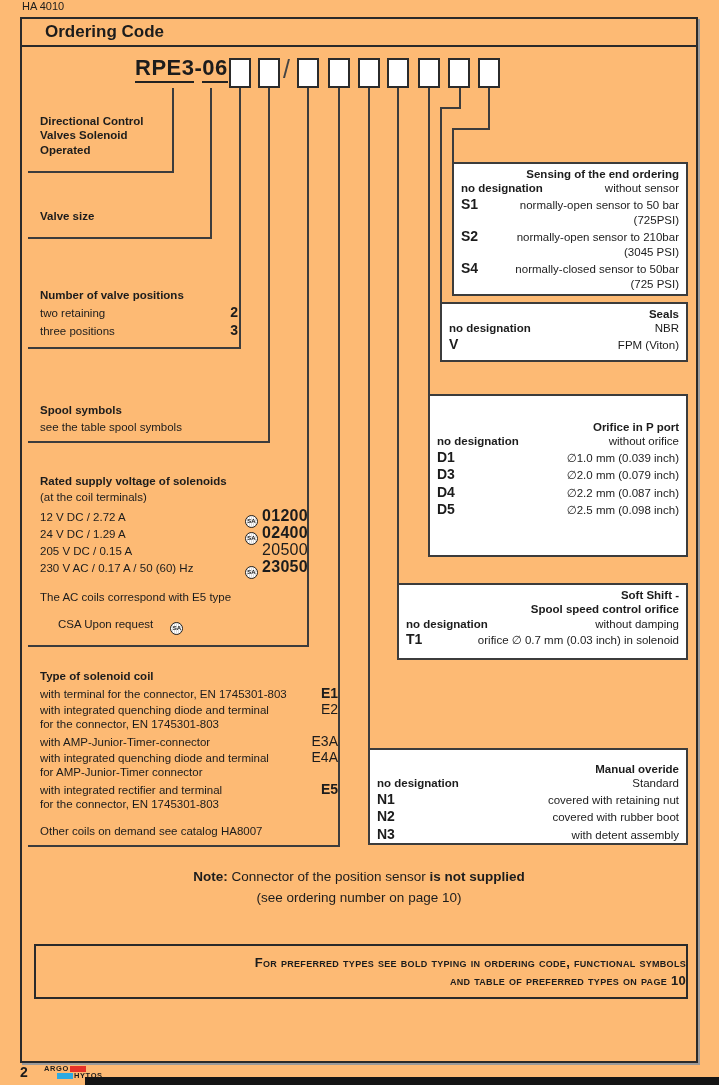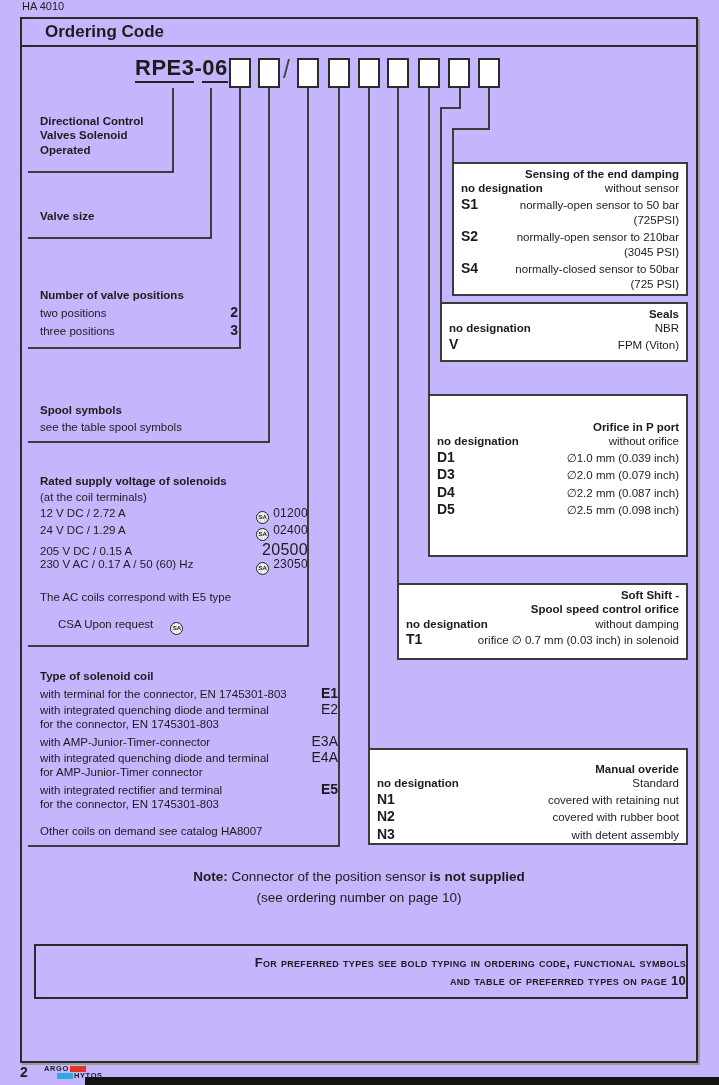--- a/index.html
+++ b/index.html
@@ -1,17 +1,17 @@
 <!DOCTYPE html>
 <html><head>
 <meta charset="utf-8">
 <style>
   html,body{margin:0;padding:0;background:#e8e8e8;}
   #page{
-    position:relative;width:719px;height:1085px;background:#c4b5fd;
+    position:relative;width:719px;height:1085px;background:#fdba74;
     font-family:"Liberation Sans", sans-serif;color:#1c1c1c;overflow:hidden;
     font-size:11.5px;line-height:1.25;
   }
   .abs{position:absolute;}
   .b{font-weight:bold;}
   .hline{position:absolute;height:2px;background:#3c3c3c;}
   .vline{position:absolute;width:2px;background:#3c3c3c;}
   .frame{position:absolute;left:20px;top:17px;width:678px;height:1046px;
          border:2px solid #2a2a2a;box-sizing:border-box;box-shadow:2px 2px 0 #9a9a9a;}
   .doc-code{position:absolute;left:22px;top:0px;font-size:11px;}
@@ -21,21 +21,21 @@
   .model .u{border-bottom:2.5px solid #222;padding-bottom:1px;}
   .slash{position:absolute;left:283px;top:54px;font-size:25px;color:#444;}
   .codebox{position:absolute;top:58px;width:22px;height:30px;border:2px solid #2b2b2b;
            box-sizing:border-box;background:#fff;}
   .ls-title{font-weight:bold;white-space:pre-line;}
   .rows{position:absolute;}
   .row{display:flex;justify-content:space-between;align-items:baseline;}
   .row .lbl{white-space:nowrap;}
   .codeS{font-size:14px;font-weight:bold;}
   .codeR{font-size:14px;}
-  .vcode{font-size:12px;font-weight:normal;letter-spacing:.3px;}
+  .vcode{font-size:16px;font-weight:bold;letter-spacing:.3px;}
   .vcodeR{font-size:16px;letter-spacing:.3px;}
   .csa{display:inline-block;width:13px;height:13px;border:1.6px solid #222;border-radius:50%;
        box-sizing:border-box;text-align:center;vertical-align:-2px;margin-right:4px;
        font-size:6px;font-weight:bold;line-height:10px;letter-spacing:0;background:
        repeating-linear-gradient(90deg,#fff 0 1px,#ddd 1px 2px);}
   .rsec{position:absolute;border:2px solid #3c3c3c;box-sizing:border-box;padding:3px 7px;background:#fff;}
   .rsec .hd{font-weight:bold;text-align:right;}
   .rsec .nd{font-weight:bold;font-size:11.5px;}
   .rsec .desc{text-align:right;}
   .rsec .d2{text-align:right;}
@@ -100,21 +100,21 @@
 
   <div class="abs ls-title" style="left:40px;top:114px">Directional Control
 Valves Solenoid
 Operated</div>
 
   <div class="abs ls-title" style="left:40px;top:209px">Valve size</div>
 
   <div class="abs ls-title" style="left:40px;top:288px">Number of valve positions</div>
   <div class="rows" style="left:40px;top:304px;width:198px">
     <div class="row">
-      <span class="lbl">two positions</span>
+      <span class="lbl">two retaining</span>
       <span class="codeS">2</span>
     </div>
     <div class="row">
       <span class="lbl">three positions</span>
       <span class="codeS">3</span>
     </div>
   </div>
 
   <div class="abs ls-title" style="left:40px;top:403px">Spool symbols</div>
   <div class="abs" style="left:40px;top:420px">see the table spool symbols</div>
@@ -176,21 +176,21 @@
       <span class="codeS">E5</span>
     </div>
     <div class="row" style="height:16px">
       <span class="lbl">for the connector, EN 1745301-803</span>
       <span class="codeR"></span>
     </div>
   </div>
   <div class="abs" style="left:40px;top:824px">Other coils on demand see catalog HA8007</div>
 
   <div class="rsec" style="left:452px;top:162px;width:236px;height:134px">
-    <div class="hd">Sensing of the end damping</div>
+    <div class="hd">Sensing of the end ordering</div>
     <div class="row">
       <span class="nd">no designation</span>
       <span class="desc">without sensor</span>
     </div>
     <div class="row">
       <span class="codeS">S1</span>
       <span class="desc">normally-open sensor to 50 bar</span>
     </div>
     <div class="d2">(725PSI)</div>
     <div class="row">

